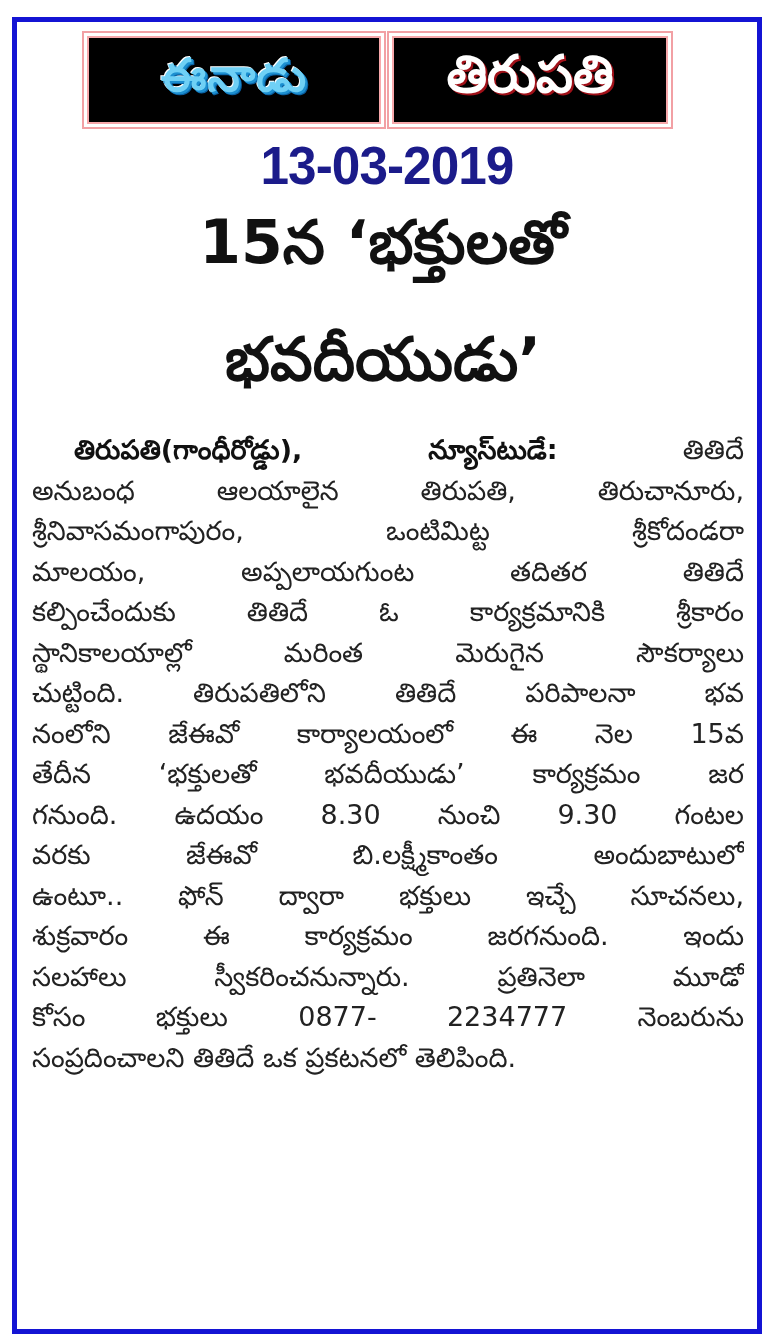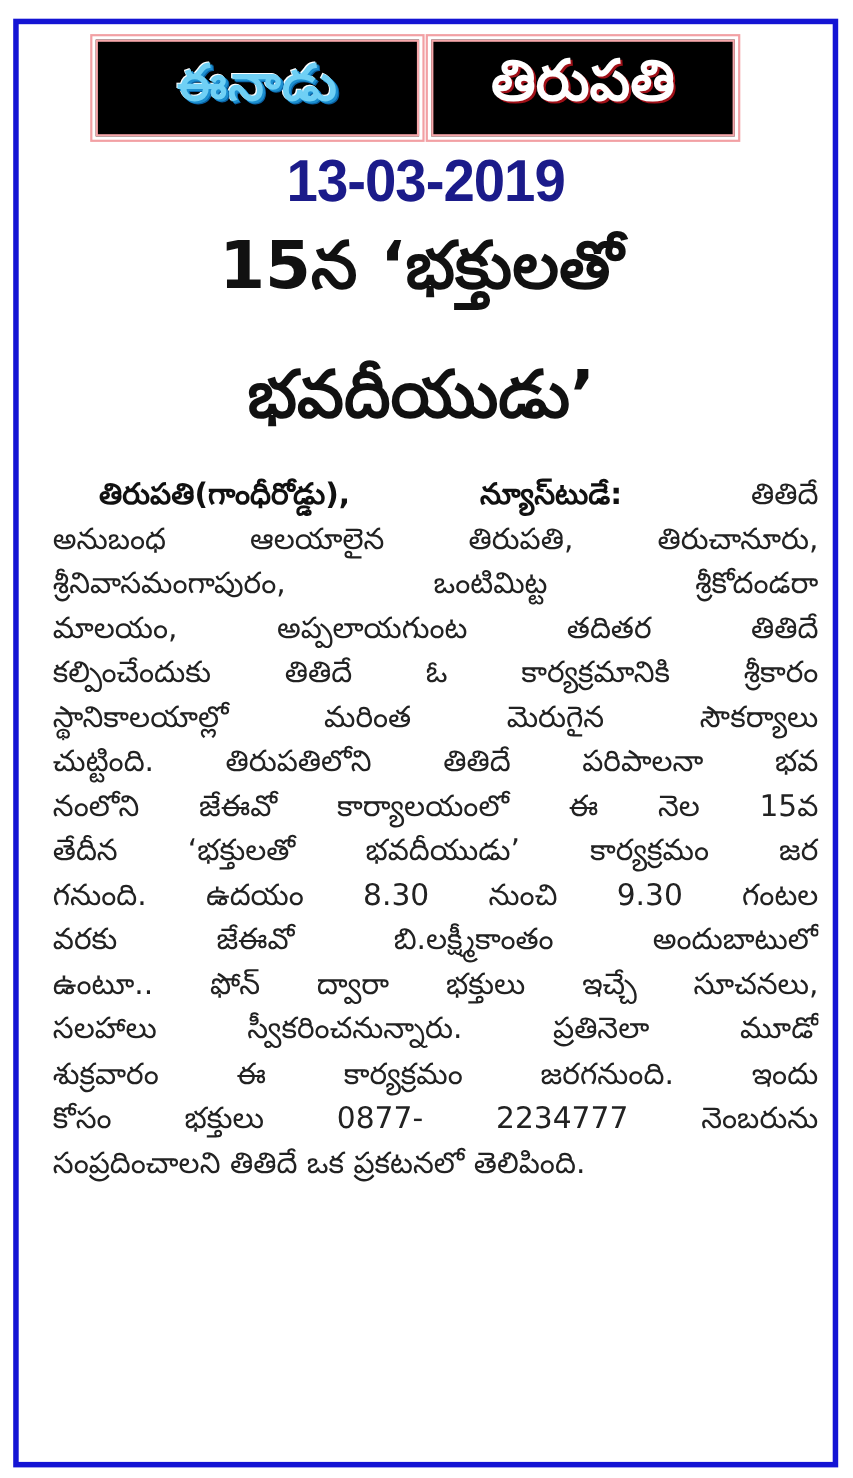--- a/index.html
+++ b/index.html
@@ -36,21 +36,21 @@
     color: #111111;
   }
   .headline.l1 { top: 185px; }
   .headline.l2 { top: 302px; }
   .body-text {
     position: absolute; top: 408px; left: 15px; width: 712px;
     font-family: "DejaVu Sans", sans-serif; font-size: 27px; color: #222222;
   }
   .line {
     height: 40.5px; line-height: 40.5px; white-space: nowrap;
-    text-align: justify; text-align-last: justify; overflow: hidden; margin-left: 16px;
+    text-align: justify; text-align-last: justify; overflow: hidden;
   }
   .line.last { text-align-last: left; }
   .dateline { font-weight: bold; color: #111111; }
   .indent { display: inline-block; width: 42px; }
 </style>
 </head>
 <body>
 
 <div class="frame">
   <div class="logo-row">
@@ -75,18 +75,18 @@
     <div class="line">శ్రీనివాసమంగాపురం, ఒంటిమిట్ట శ్రీకోదండరా</div>
     <div class="line">మాలయం, అప్పలాయగుంట తదితర తితిదే</div>
     <div class="line">కల్పించేందుకు తితిదే ఓ కార్యక్రమానికి శ్రీకారం</div>
     <div class="line">స్థానికాలయాల్లో మరింత మెరుగైన సౌకర్యాలు</div>
     <div class="line">చుట్టింది. తిరుపతిలోని తితిదే పరిపాలనా భవ</div>
     <div class="line">నంలోని జేఈవో కార్యాలయంలో ఈ నెల 15వ</div>
     <div class="line">తేదీన ‘భక్తులతో భవదీయుడు’ కార్యక్రమం జర</div>
     <div class="line">గనుంది. ఉదయం 8.30 నుంచి 9.30 గంటల</div>
     <div class="line">వరకు జేఈవో బి.లక్ష్మీకాంతం అందుబాటులో</div>
     <div class="line">ఉంటూ.. ఫోన్ ద్వారా భక్తులు ఇచ్చే సూచనలు,</div>
+    <div class="line">శుక్రవారం ఈ కార్యక్రమం జరగనుంది. ఇందు</div>
     <div class="line">సలహాలు స్వీకరించనున్నారు. ప్రతినెలా మూడో</div>
-    <div class="line">శుక్రవారం ఈ కార్యక్రమం జరగనుంది. ఇందు</div>
     <div class="line">కోసం భక్తులు 0877- 2234777 నెంబరును</div>
     <div class="line last">సంప్రదించాలని తితిదే ఒక ప్రకటనలో తెలిపింది.</div>
   </div>
 </div>
 
 </body></html>

